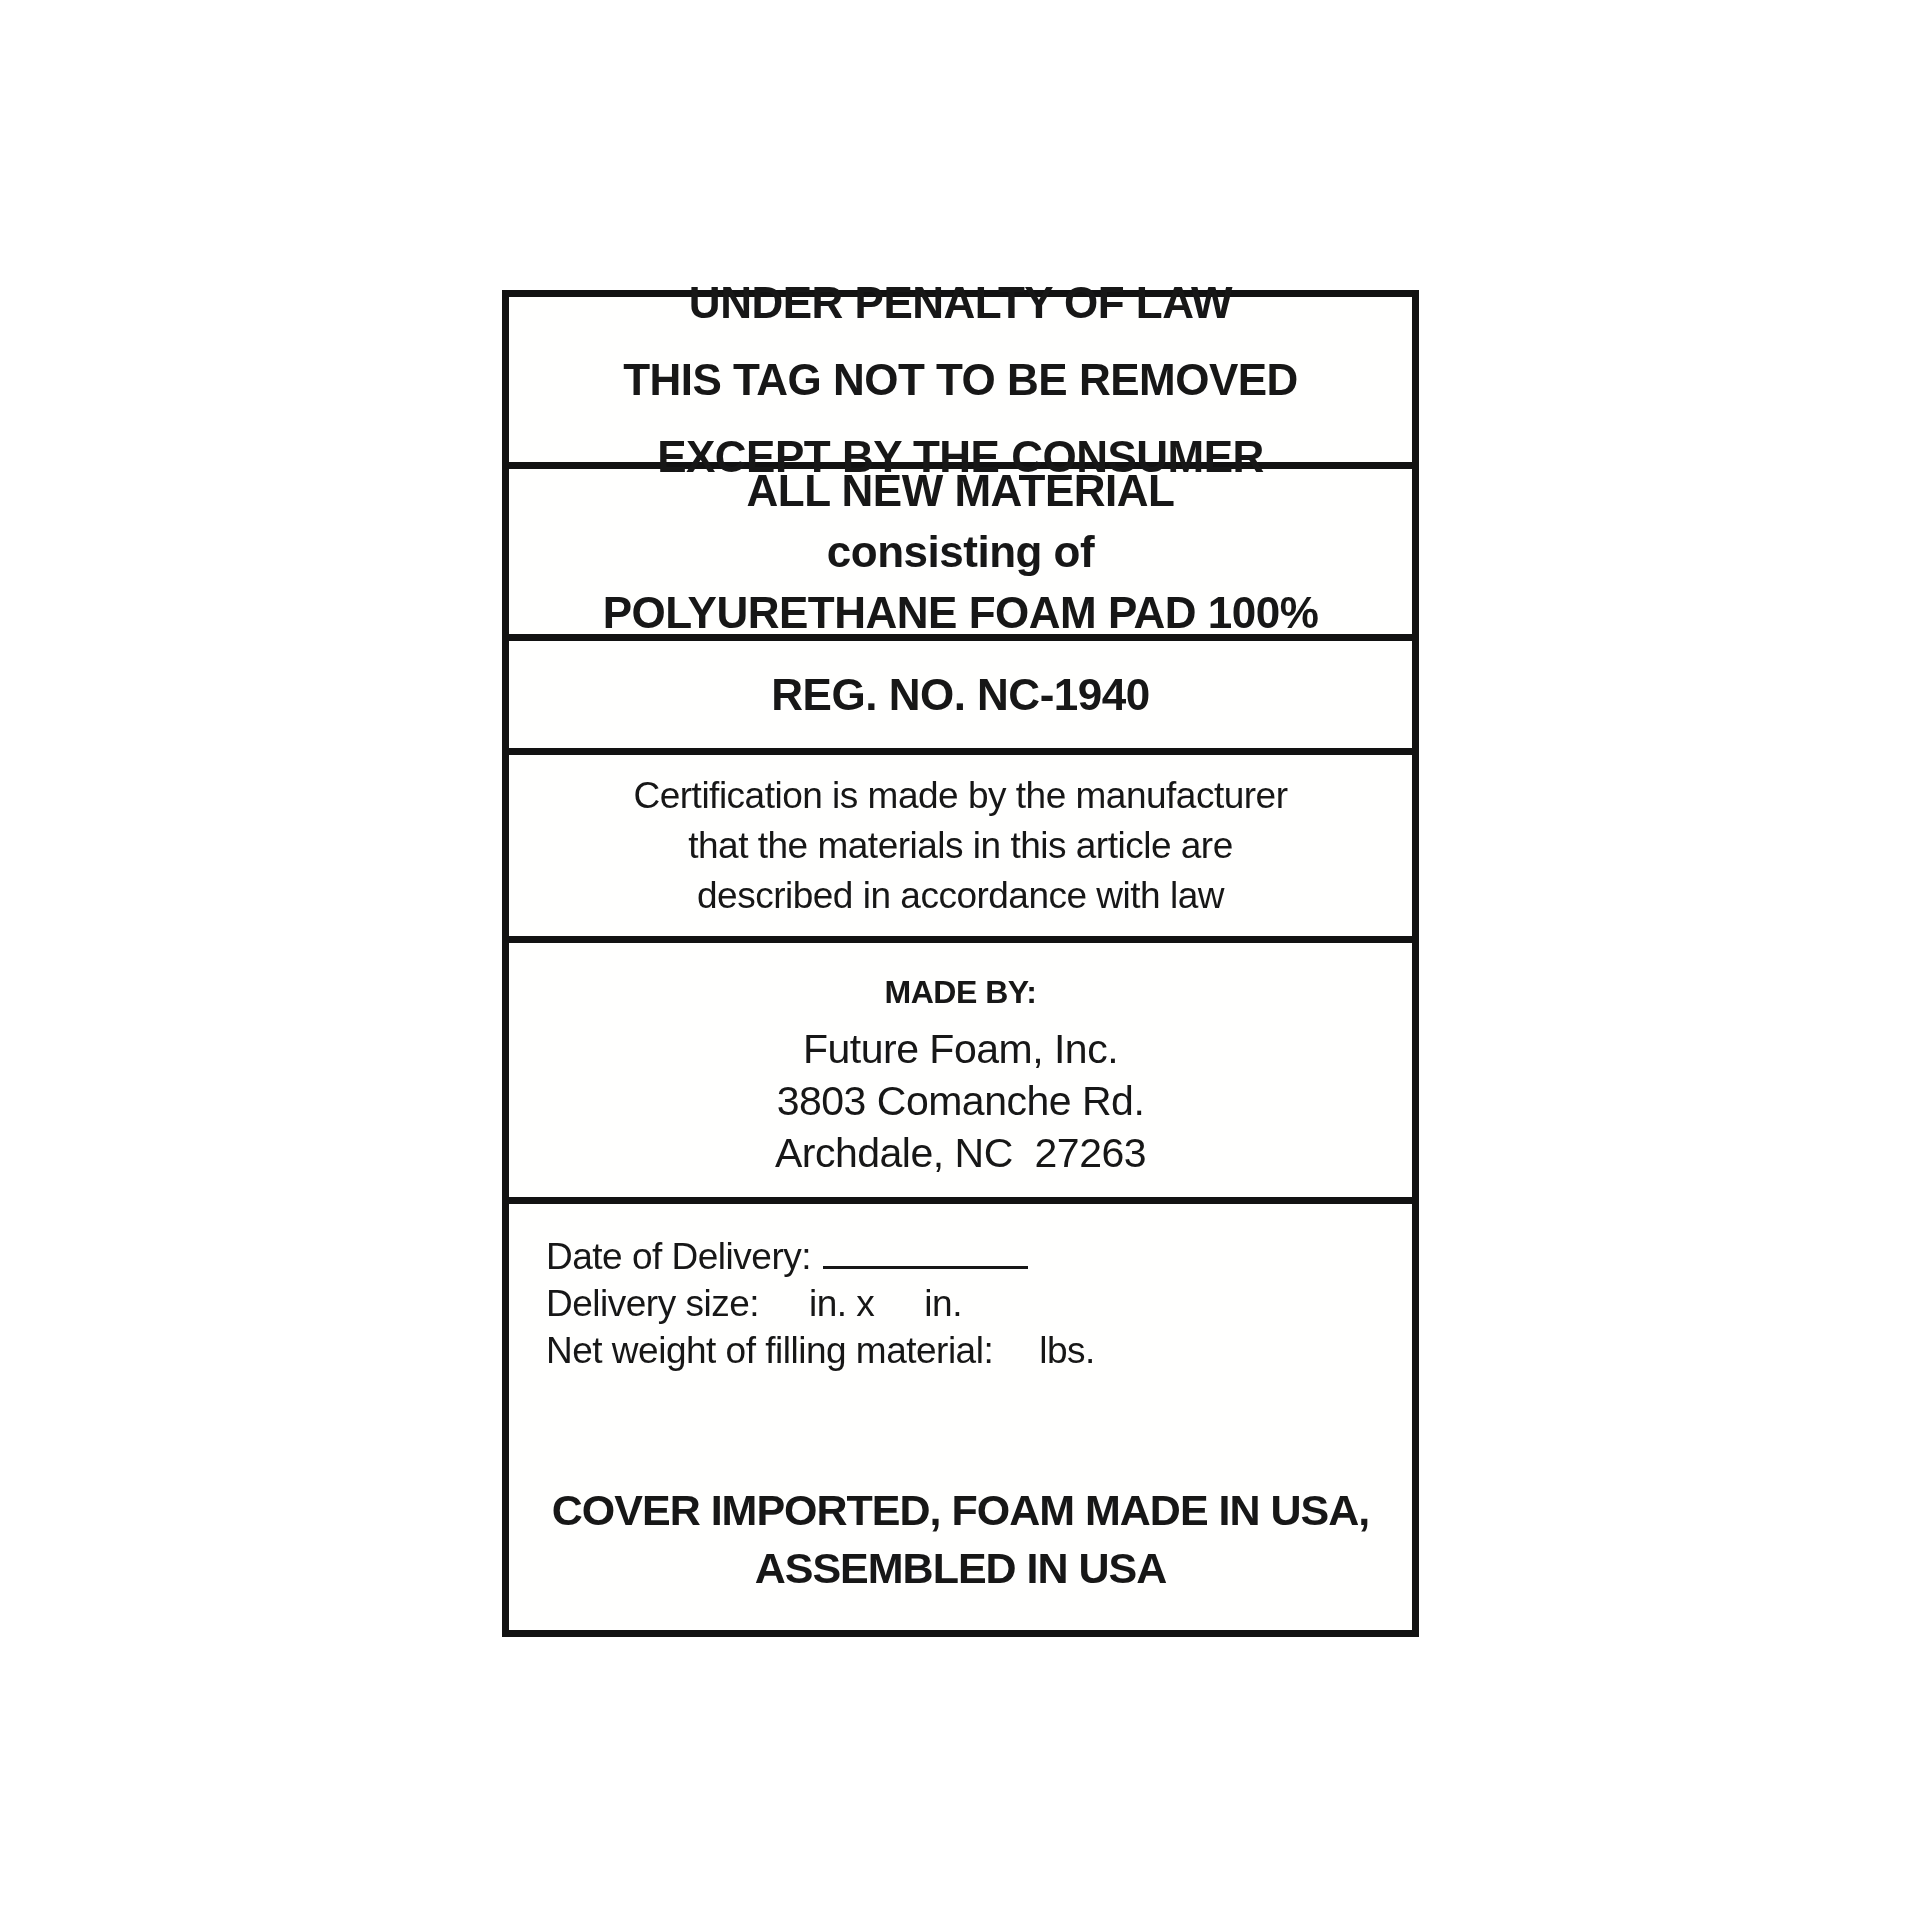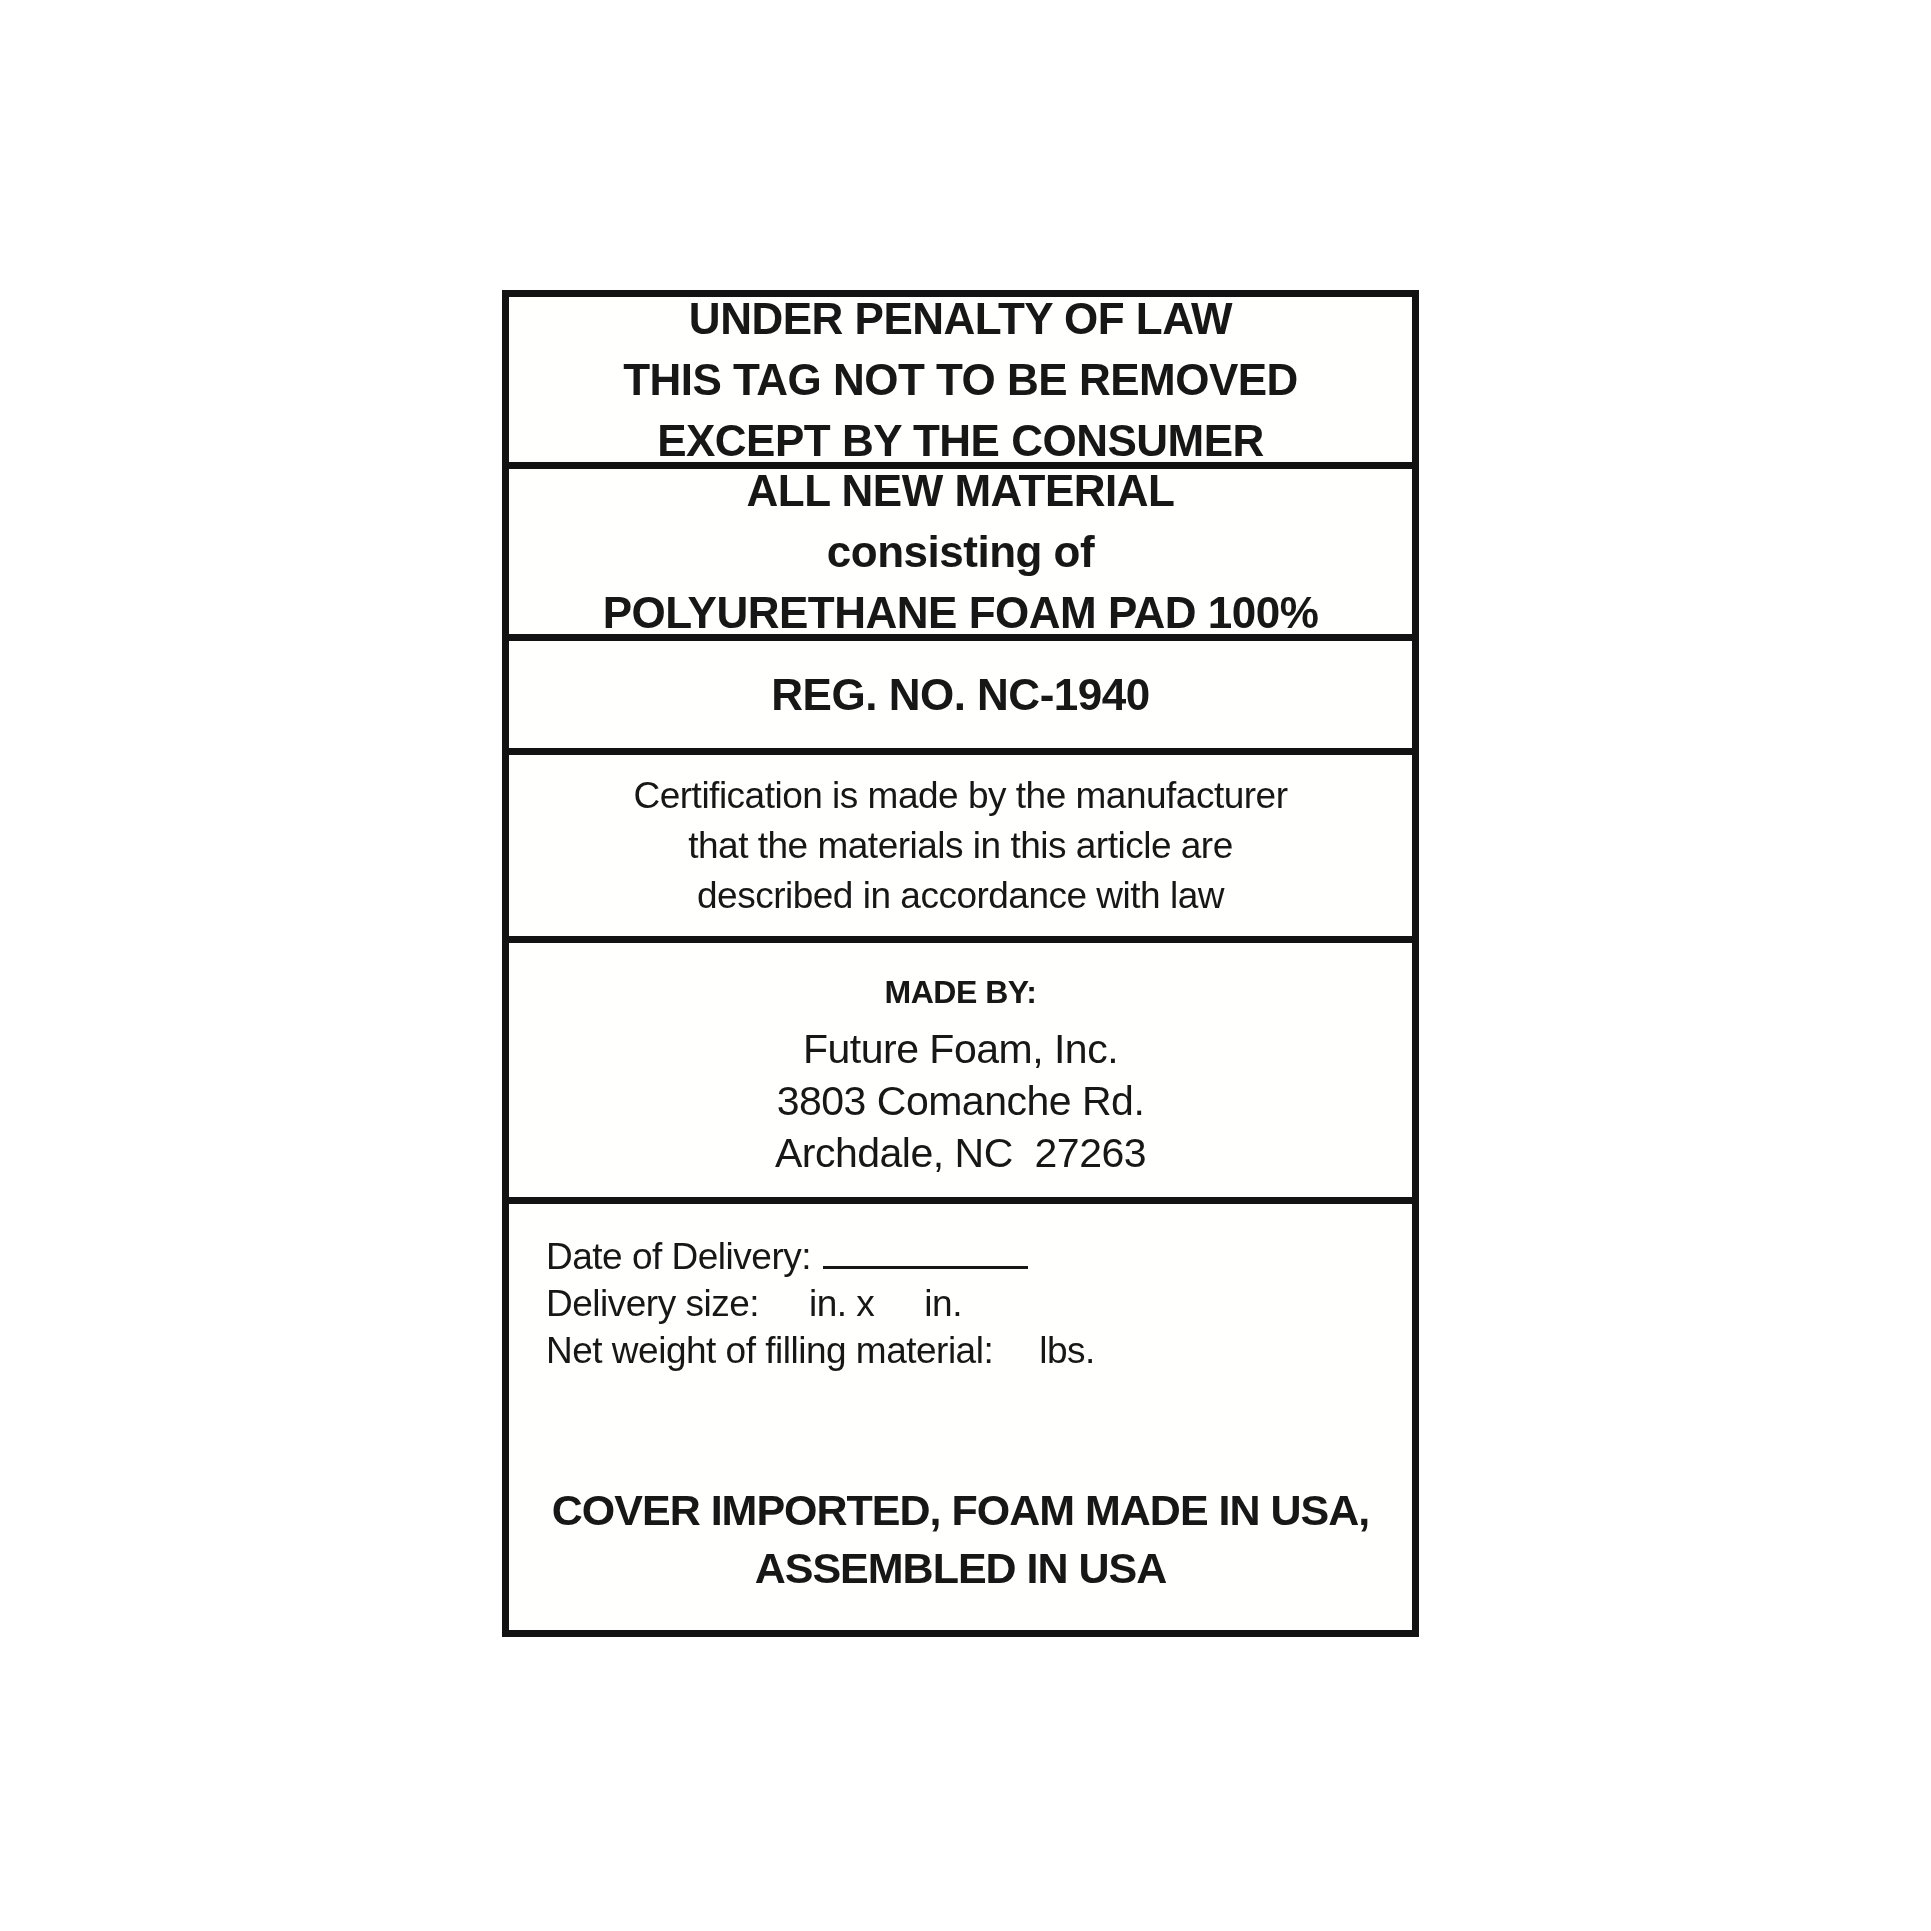--- a/index.html
+++ b/index.html
@@ -30,21 +30,21 @@
     box-sizing: border-box;
     border-bottom: 7.7px solid #121212;
     display: flex;
     flex-direction: column;
     align-items: center;
     justify-content: center;
     text-align: center;
     letter-spacing: -0.5px;
   }
   .sec:last-child { border-bottom: none; flex: 1; gap: 47px; }
-  .sec-penalty   { height: 172px; }
+  .sec-penalty   { height: 172px; gap: 16px; }
   .sec-material  { height: 172px; }
   .sec-reg       { height: 114px; }
   .sec-cert      { height: 188px; }
   .sec-madeby    { height: 261px; }
 
   .bold-line {
     font-weight: 700;
     font-size: 44px;
     line-height: 61px;
     white-space: nowrap;

